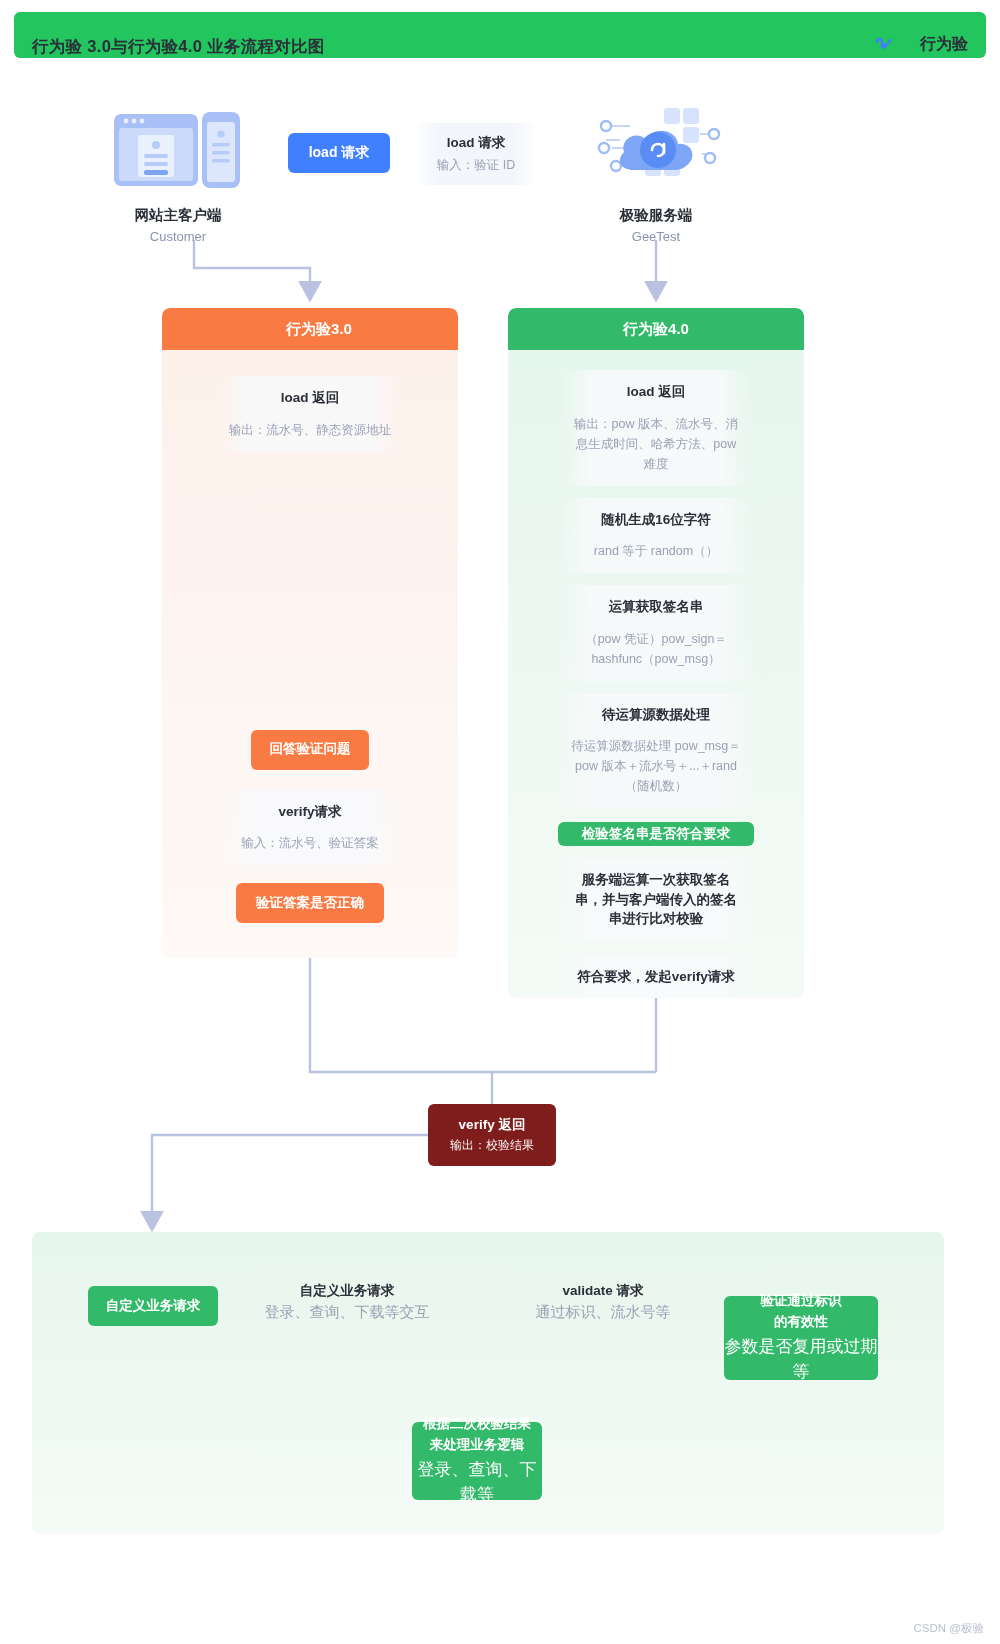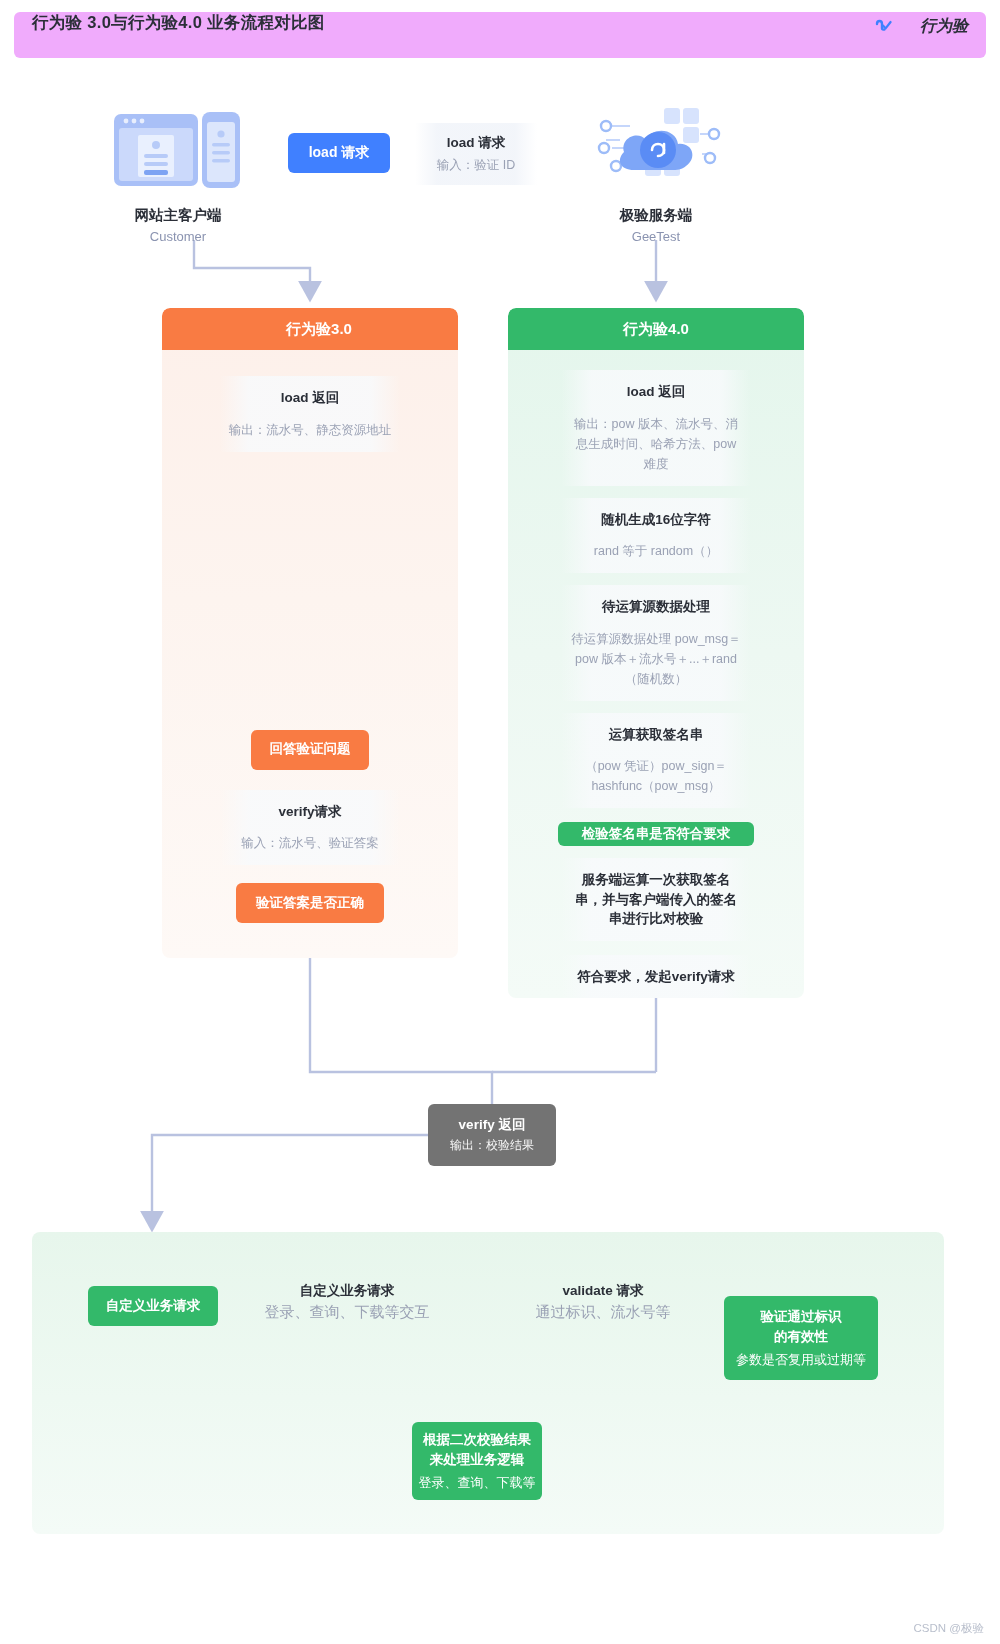--- a/index.html
+++ b/index.html
@@ -10,38 +10,37 @@
     font-family: "Liberation Sans", "DejaVu Sans", sans-serif;
     overflow: hidden;
   }
   .page { position: relative; width: 1000px; height: 1644px; background:#fff; }
 
   
   .header {
     position: absolute;
     left: 14px; top: 12px;
     width: 972px; height: 46px;
-    background: #f0abfc;
+    background: #22c55e;
     border-radius: 6px;
     display: flex;
-    align-items: flex-start;
+    align-items: flex-end;
     padding: 0 18px;
   }
   .header-title {
     font-size: 16.5px;
     font-weight: bold;
     color: #2b2f38;
     letter-spacing: .3px;
   }
   .header-brand {
     margin-left: auto;
     display: flex;
     align-items: center;
     gap: 24px;
-    font-style: italic;
   }
   .brand-text {
     font-size: 16px;
     font-weight: bold;
     color: #2b2f38;
   }
 
   
   .client-block { position: absolute; left: 112px; top: 110px; width: 132px; }
   .server-block { position: absolute; left: 590px; top: 104px; width: 132px; }
@@ -114,21 +113,21 @@
     line-height: 1.4;
   }
   .btn-orange { background: #f97b43; }
   .btn-green  { background: #33b96a; }
 
   
   .verify-box {
     position: absolute;
     left: 428px; top: 1104px;
     width: 128px; height: 62px;
-    background: #737373;
+    background: #7f1d1d;
     border-radius: 6px;
     color: #fff;
     display: flex; flex-direction: column;
     align-items: center; justify-content: center;
     gap: 3px;
   }
   .verify-title { font-size: 13.5px; font-weight: bold; }
   .verify-sub { font-size: 12px; opacity: .95; }
 
   
@@ -144,21 +143,21 @@
     background: #33b96a;
     border-radius: 6px;
     color: #fff;
     font-size: 13.5px;
     font-weight: bold;
     display: flex; flex-direction: column;
     align-items: center; justify-content: center;
     text-align: center;
     line-height: 1.5;
   }
-  .tag-sub { font-size: 13px; font-weight: normal; margin-top: 2px; }
+  .tag-sub { font-size: 17px; font-weight: normal; margin-top: 2px; }
 
   .flow-label { position: absolute; text-align: center; }
   .flow-title { font-size: 13.5px; font-weight: bold; color: #2b2f38; white-space: nowrap; }
   .flow-sub { font-size: 15px; color: #9aa1b4; white-space: nowrap; margin-top: 3px; }
 
   .watermark {
     position: absolute;
     right: 16px; bottom: 8px;
     font-size: 11.5px;
     color: #b9bfcc;
@@ -305,27 +304,27 @@
       <div class="step-title">load 返回</div>
       <div class="step-sub">输出：pow 版本、流水号、消息生成时间、哈希方法、pow 难度</div>
     </div>
 
     <div class="step step-ghost step-wide" style="margin-top:12px;">
       <div class="step-title">随机生成16位字符</div>
       <div class="step-sub">rand 等于 random（）</div>
     </div>
 
     <div class="step step-ghost step-wide" style="margin-top:12px;">
+      <div class="step-title">运算获取签名串</div>
+      <div class="step-sub">（pow 凭证）pow_sign＝hashfunc（pow_msg）</div>
+    </div>
+
+    <div class="step step-ghost step-wide" style="margin-top:12px;">
       <div class="step-title">待运算源数据处理</div>
       <div class="step-sub">待运算源数据处理 pow_msg＝pow 版本＋流水号＋...＋rand（随机数）</div>
-    </div>
-
-    <div class="step step-ghost step-wide" style="margin-top:12px;">
-      <div class="step-title">运算获取签名串</div>
-      <div class="step-sub">（pow 凭证）pow_sign＝hashfunc（pow_msg）</div>
     </div>
 
     <div class="btn-green btn-solid" style="width:196px;height:24px;margin-top:14px;">检验签名串是否符合要求</div>
 
     <div class="step step-ghost step-wide" style="margin-top:12px;">
       <div class="step-title">服务端运算一次获取签名串，并与客户端传入的签名串进行比对校验</div>
 
     </div>
 
     <div class="step step-ghost step-wide" style="margin-top:14px;">

